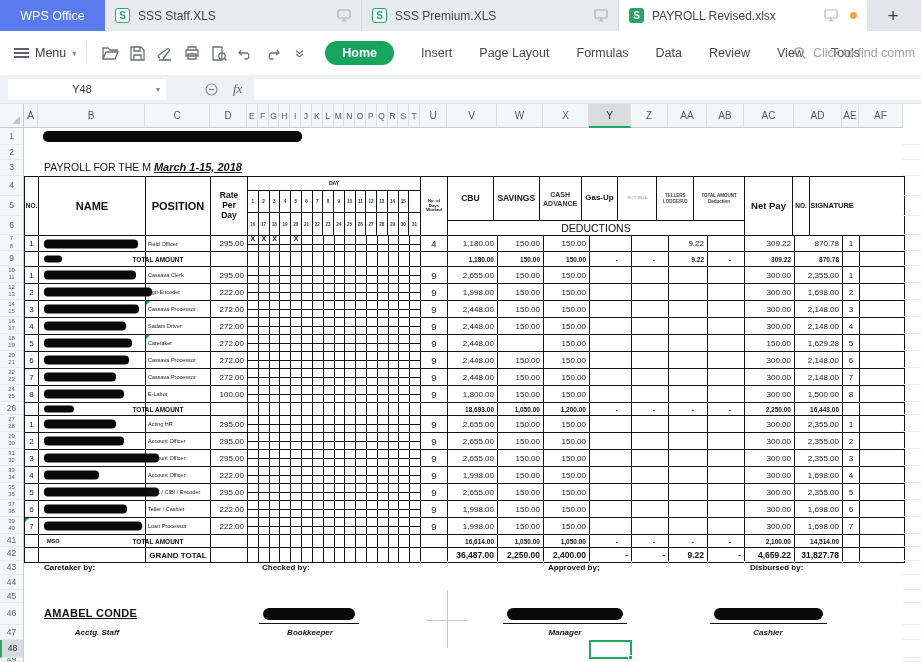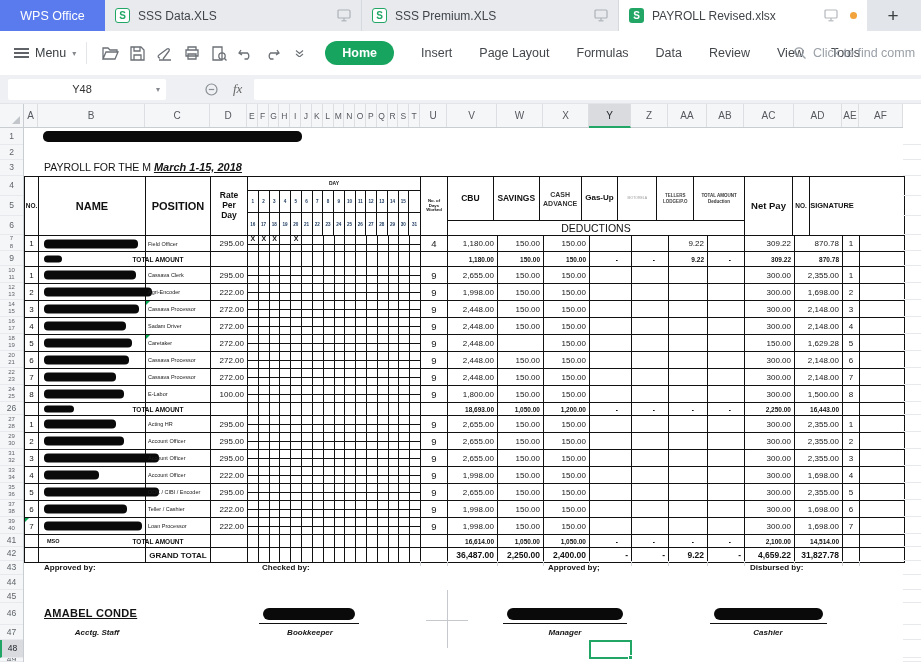--- a/index.html
+++ b/index.html
@@ -110,21 +110,21 @@
 </style>
 </head>
 <body>
 
 <div class="app">
 
   <div class="tabbar">
     <div class="wps-btn">WPS Office</div>
     <div class="tab">
       <span class="s-icon outline">S</span>
-      <span>SSS Data.XLS</span>
+      <span>SSS Staff.XLS</span>
       <span class="grow"></span>
       <svg class="monitor" viewBox="0 0 14 13">
           <rect x="1" y="1" width="12" height="8" rx="1" fill="none" stroke="#9aa0a6" stroke-width="1.2"></rect>
           <line x1="7" y1="9" x2="7" y2="11.5" stroke="#9aa0a6" stroke-width="1.2"></line>
           <line x1="4.5" y1="11.8" x2="9.5" y2="11.8" stroke="#9aa0a6" stroke-width="1.2"></line>
         </svg>
     </div>
     <div class="tab">
       <span class="s-icon outline">S</span>
       <span>SSS Premium.XLS</span>
@@ -386,21 +386,21 @@
         <div class="gr" style="height: 4px; font-size: 8.5px;">
           <div>49</div>
         </div>
       </div>
 
     <div class="grid" id="grid">
 
       <div class="redact" style="left:19px;top:3px;width:259px;height:11px;"></div>
       <div class="ov t3"><span>PAYROLL FOR THE M</span> <b>March 1-15, 2018</b></div>
 
-      <div class="ov flabel" style="left:20px;top:435px;">Approved by:</div>
+      <div class="ov flabel" style="left:20px;top:435px;">Caretaker by:</div>
       <div class="ov flabel" style="left:238px;top:435px;">Checked by:</div>
       <div class="ov flabel" style="left:524px;top:435px;">Approved by;</div>
       <div class="ov flabel" style="left:726px;top:435px;">Disbursed by:</div>
 
       <div class="ov fname" style="left:20px;top:479px;">AMABEL CONDE</div>
       <div class="sigbar" style="left:239px;top:480px;width:92px;"></div>
       <div class="sigbar" style="left:483px;top:480px;width:116px;"></div>
       <div class="sigbar" style="left:690px;top:480px;width:109px;"></div>
       <div class="sigline" style="left:235px;top:495px;width:100px;"></div>
       <div class="sigline" style="left:479px;top:495px;width:124px;"></div>

